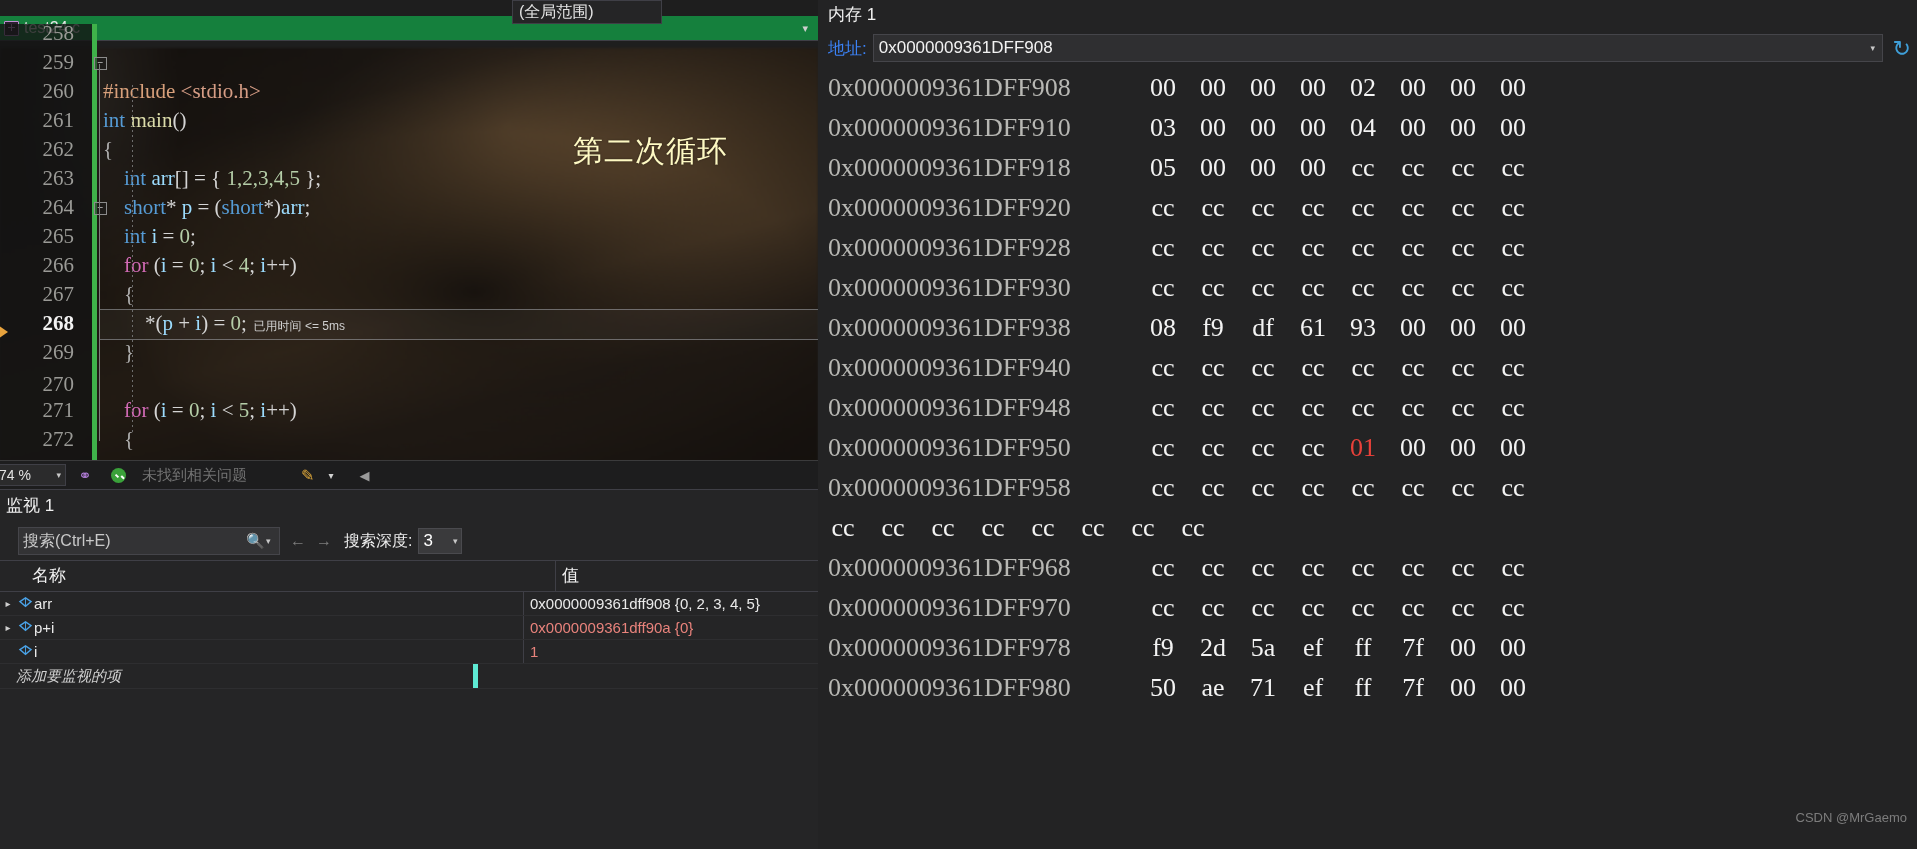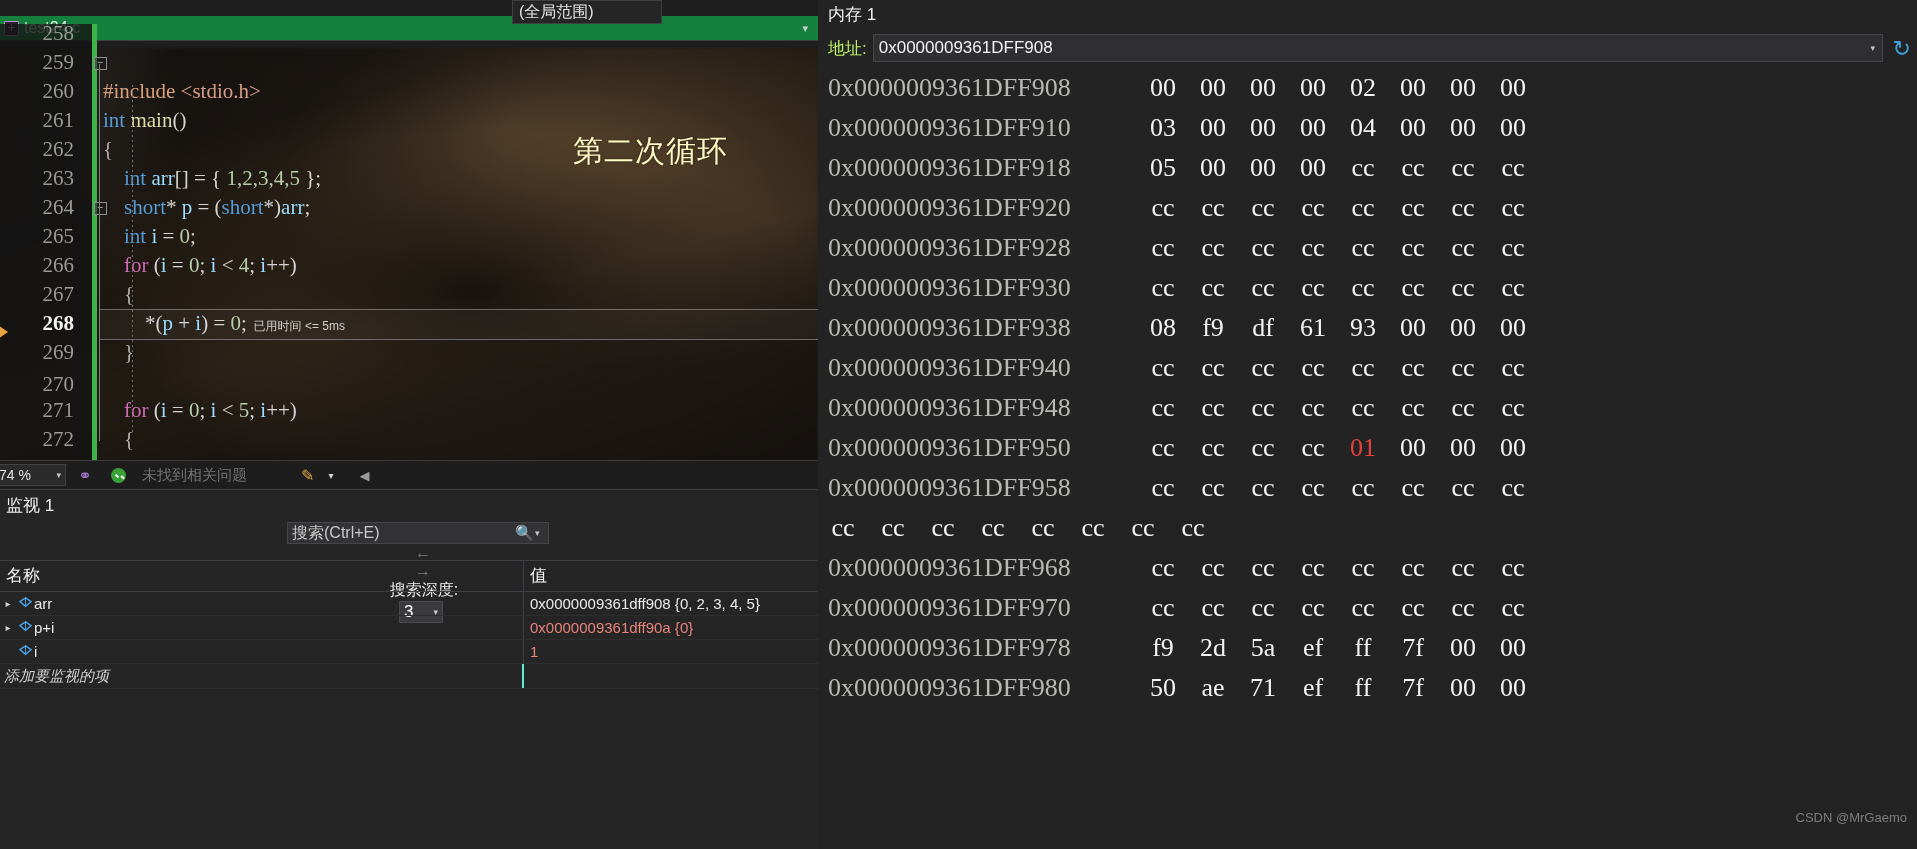--- a/index.html
+++ b/index.html
@@ -93,59 +93,59 @@
     transform:rotate(45deg);box-shadow:5px -3px 0 0 #fff;}
   #issue-text{margin-left:16px;font-size:15px;color:#737373;}
   #pencil-ico{margin-left:54px;color:#e0a93a;font-size:16px;}
   #pencil-caret{margin-left:14px;color:#d2d2d2;font-size:10px;}
   #left-caret{margin-left:26px;color:#9a9a9a;font-size:13px;}
 
   
   #watch-panel{position:absolute;left:0;top:489px;width:818px;height:360px;background:#252526;
     border-top:1px solid #3f3f46;}
   #watch-title{height:32px;line-height:32px;padding-left:6px;font-size:17px;color:#f0f0f0;}
-  #watch-toolbar{height:38px;display:flex;align-items:center;padding-left:18px;flex-direction:column;}
+  #watch-toolbar{height:38px;display:flex;align-items:center;padding-left:18px;}
   #search-box{width:262px;height:28px;background:#333335;border:1px solid #45454a;display:flex;
     align-items:center;box-sizing:border-box;}
   #search-box input{flex:1;background:transparent;border:0;outline:0;color:#dcdcdc;font-size:16px;
     padding-left:4px;font-family:"Liberation Sans",sans-serif;}
   #search-box input::placeholder{color:#c9c9c9;}
   .search-ico{width:20px;text-align:center;color:#dcdcdc;font-size:15px;}
   .search-caret{width:13px;color:#c8c8c8;font-size:9px;}
   .nav-arrow{margin-left:10px;color:#7d7d7d;font-size:16px;}
   #depth-label{margin-left:12px;font-size:16px;color:#ededed;}
   #depth-combo{margin-left:6px;width:44px;height:26px;background:#3a3a3c;border:1px solid #4a4a4e;
     display:flex;align-items:center;justify-content:space-between;padding:0 4px;box-sizing:border-box;
     color:#ffffff;font-size:17px;}
 
   #watch-table{position:absolute;left:0;top:70px;width:818px;height:auto;}
   .w-head{display:flex;height:30px;border-top:1px solid #3f3f46;border-bottom:1px solid #3f3f46;
     align-items:center;color:#f2f2f2;font-size:17px;}
-  .w-head .c1{width:524px;padding-left:6px;box-sizing:border-box;border-right:1px solid #3f3f46;height:30px;line-height:30px;}
+  .w-head .c1{width:524px;box-sizing:border-box;border-right:1px solid #3f3f46;height:30px;line-height:30px;margin-left:32px;}
   .w-head .c2{flex:1;padding-left:6px;box-sizing:border-box;height:30px;line-height:30px;}
   .w-row{display:flex;height:23px;align-items:center;border-bottom:1px solid #2e2e30;font-size:15px;}
   .w-row .c1{width:524px;display:flex;align-items:center;box-sizing:border-box;
     border-right:1px solid #3f3f46;height:23px;}
   .w-row .c2{flex:1;padding-left:6px;box-sizing:border-box;height:23px;line-height:23px;
     white-space:nowrap;overflow:hidden;}
   .expander{width:16px;text-align:center;color:#cfcfcf;font-size:10px;flex:none;}
   .var-ico{width:18px;flex:none;display:flex;align-items:center;justify-content:center;}
   .var-name{color:#eaeaea;}
   .val-white{color:#eaeaea;}
   .val-red{color:#e9837c;}
   .add-row{display:flex;height:24px;align-items:center;border-bottom:1px solid #2e2e30;}
-  .add-row .c1{width:524px;padding-left:4px;box-sizing:border-box;border-right:2px solid #5eead4;
+  .add-row .c1{width:478px;padding-left:16px;box-sizing:border-box;border-right:5px solid #5eead4;
     height:24px;line-height:24px;color:#cfcfcf;font-style:italic;font-size:15px;}
   .add-row .c2{flex:1;height:24px;}
 
   
   #mem-window{position:absolute;left:818px;top:0;width:1099px;height:849px;background:#232324;overflow:hidden;}
   #mem-title{height:30px;line-height:30px;padding-left:10px;font-size:17px;color:#f0f0f0;}
   #mem-addrbar{position:absolute;left:0;top:33px;width:1099px;height:30px;display:flex;align-items:center;}
-  #mem-addr-label{padding-left:10px;font-size:17px;color:#bef264;}
+  #mem-addr-label{padding-left:10px;font-size:17px;color:#3b82f6;}
   #mem-addr-field{margin-left:6px;width:1010px;height:28px;background:#2f2f31;border:1px solid #45454a;
     display:flex;align-items:center;box-sizing:border-box;}
   #mem-addr-field input{flex:1;background:transparent;border:0;outline:0;color:#f2f2f2;font-size:17px;
     padding-left:5px;font-family:"Liberation Sans",sans-serif;}
   #mem-addr-caret{width:18px;text-align:center;color:#c8c8c8;font-size:9px;}
   #mem-refresh{position:absolute;right:6px;top:36px;color:#3f9fd8;font-size:22px;}
 
   #mem-rows{position:absolute;left:0;top:68px;width:1099px;}
   .m-row{height:40px;line-height:40px;display:flex;align-items:center;
     font-family:"Liberation Serif",serif;font-size:26px;white-space:pre;}

